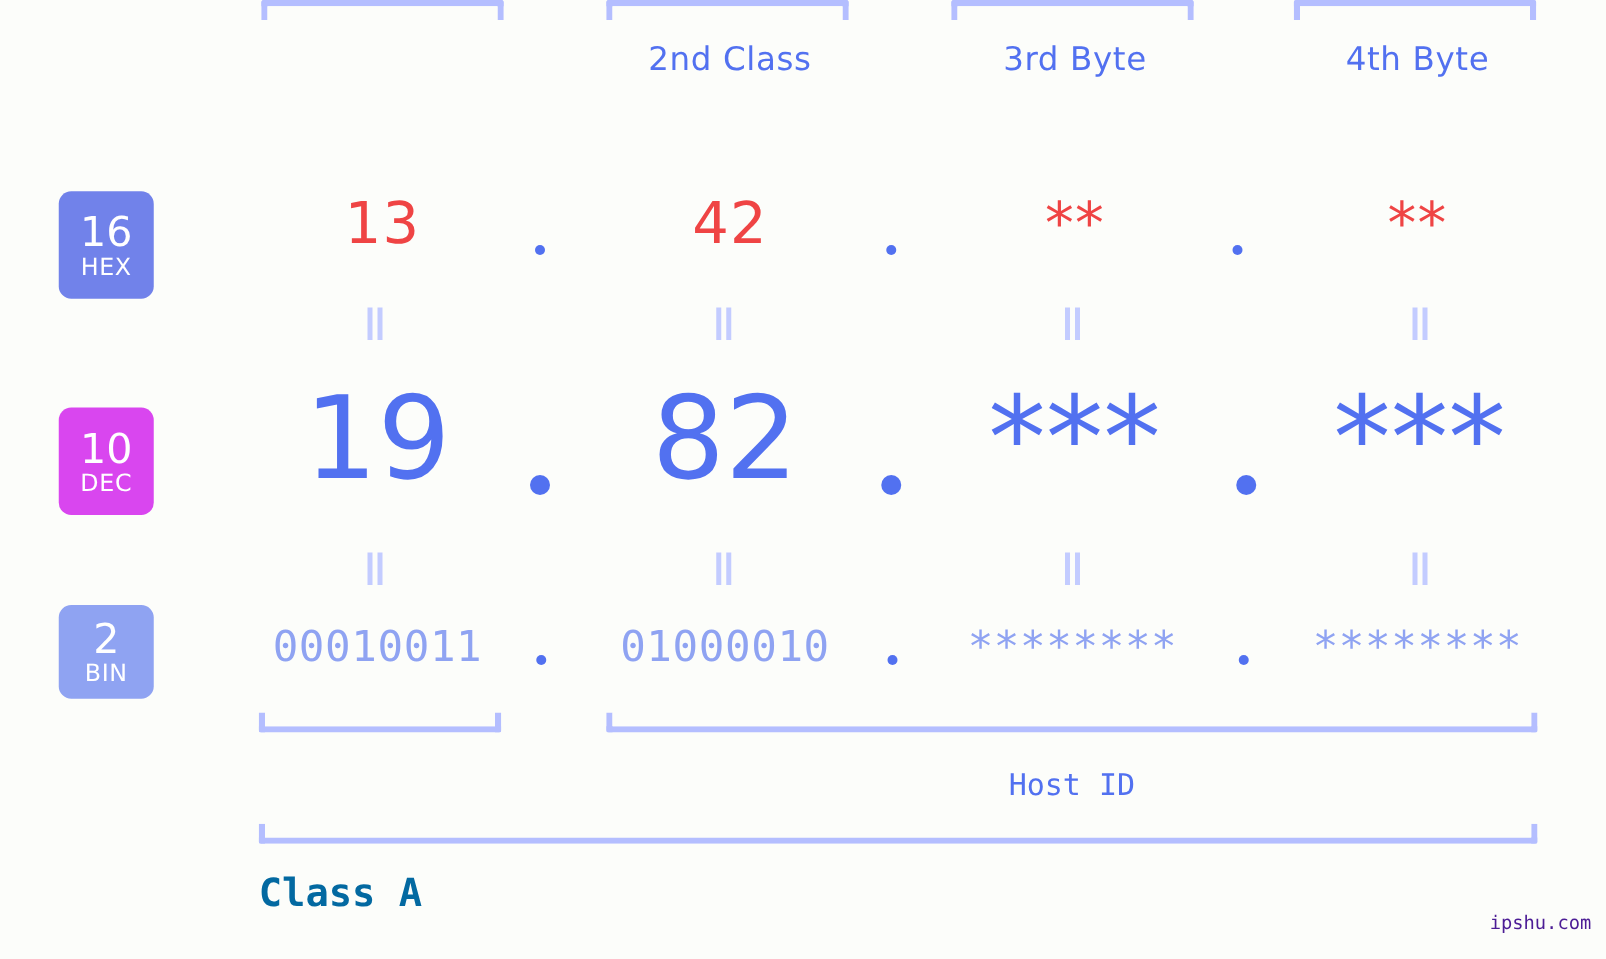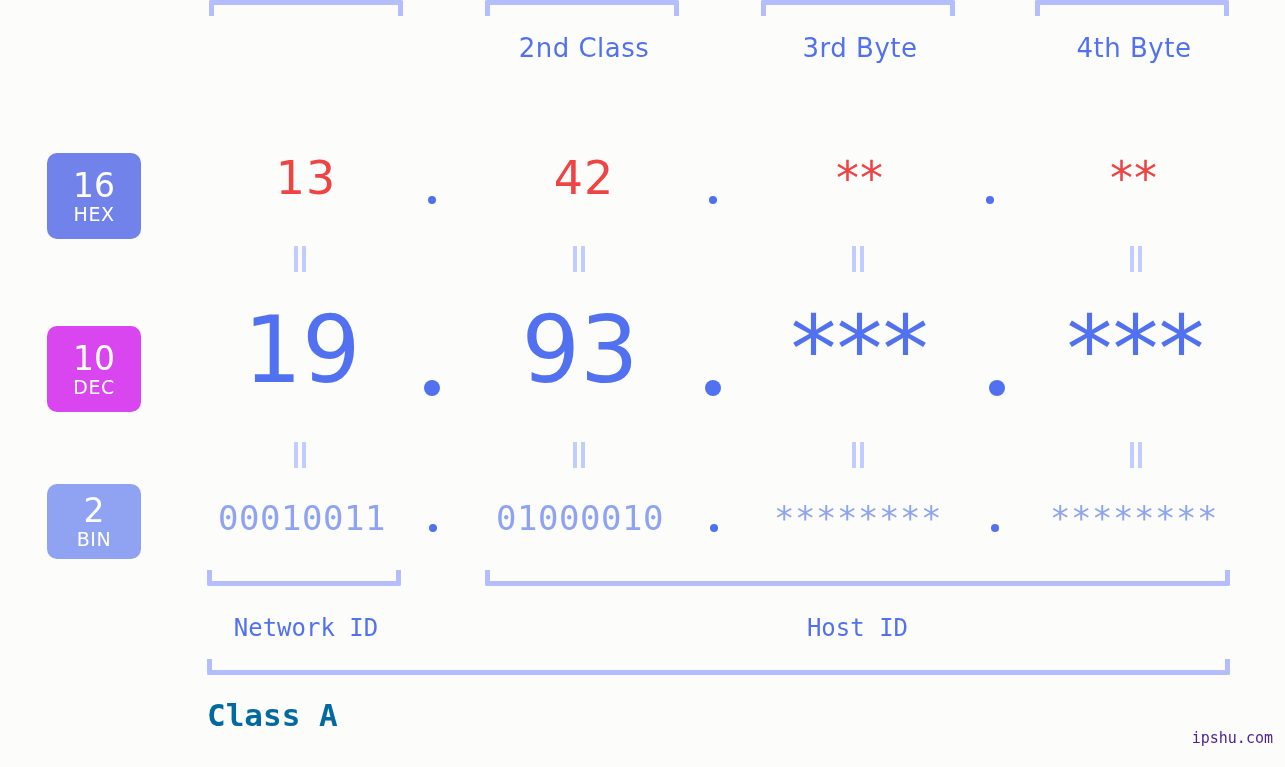--- a/index.html
+++ b/index.html
@@ -48,21 +48,21 @@
     border-bottom: 5px solid #b4beff;
     border-left: 5px solid #b4beff;
     border-right: 5px solid #b4beff;
     border-radius: 0 0 2px 2px;
   }
 
   
   .badge {
     position: absolute;
     left: 47px;
-    width: 94px;
+    width: 76px;
     border-radius: 10px;
     color: #ffffff;
     text-align: left;
     display: flex;
     flex-direction: column;
     align-items: center;
     justify-content: center;
     line-height: 1;
   }
   .badge .num {
@@ -213,21 +213,21 @@
       <i></i>
       <i></i>
     </div>
   <div class="eq" style="left:1129px; top:246px;">
       <i></i>
       <i></i>
     </div>
 
   <div class="row-dec">
     <div class="cell" style="left:182px; top:305px; width:240px;">19</div>
-    <div class="cell" style="left:460px; top:305px; width:240px;">93</div>
+    <div class="cell" style="left:460px; top:305px; width:240px;">82</div>
     <div class="cell" style="left:737px; top:305px; width:245px;">***</div>
     <div class="cell" style="left:1013px; top:305px; width:245px;">***</div>
 
     <div class="dot big" style="left:424px; top:380px;"></div>
     <div class="dot big" style="left:705px; top:380px;"></div>
     <div class="dot big" style="left:989px; top:380px;"></div>
   </div>
 
   <div class="eq" style="left:293px; top:442px;">
       <i></i>
@@ -253,21 +253,20 @@
     <div class="cell" style="left:1014px; top:501px; width:240px;">********</div>
 
     <div class="dot small" style="left:429px; top:524px;"></div>
     <div class="dot small" style="left:710px; top:524px;"></div>
     <div class="dot small" style="left:991px; top:524px;"></div>
   </div>
 
   <div class="bracket-bottom" style="left:207px; width:194px; top:570px;"></div>
   <div class="bracket-bottom" style="left:485px; width:745px; top:570px;"></div>
 
-  <div class="span-label" style="left:186px; width:240px; top:614px;">Network ID</div>
   <div class="span-label" style="left:485px; width:745px; top:614px;">Host ID</div>
 
   <div class="bracket-bottom" style="left:207px; width:1023px; top:659px;"></div>
   <div class="class-label" style="left:207px; width:1023px; top:697px;">Class A</div>
 
   <div class="watermark">ipshu.com</div>
 
 </div>
 
 </body></html>

